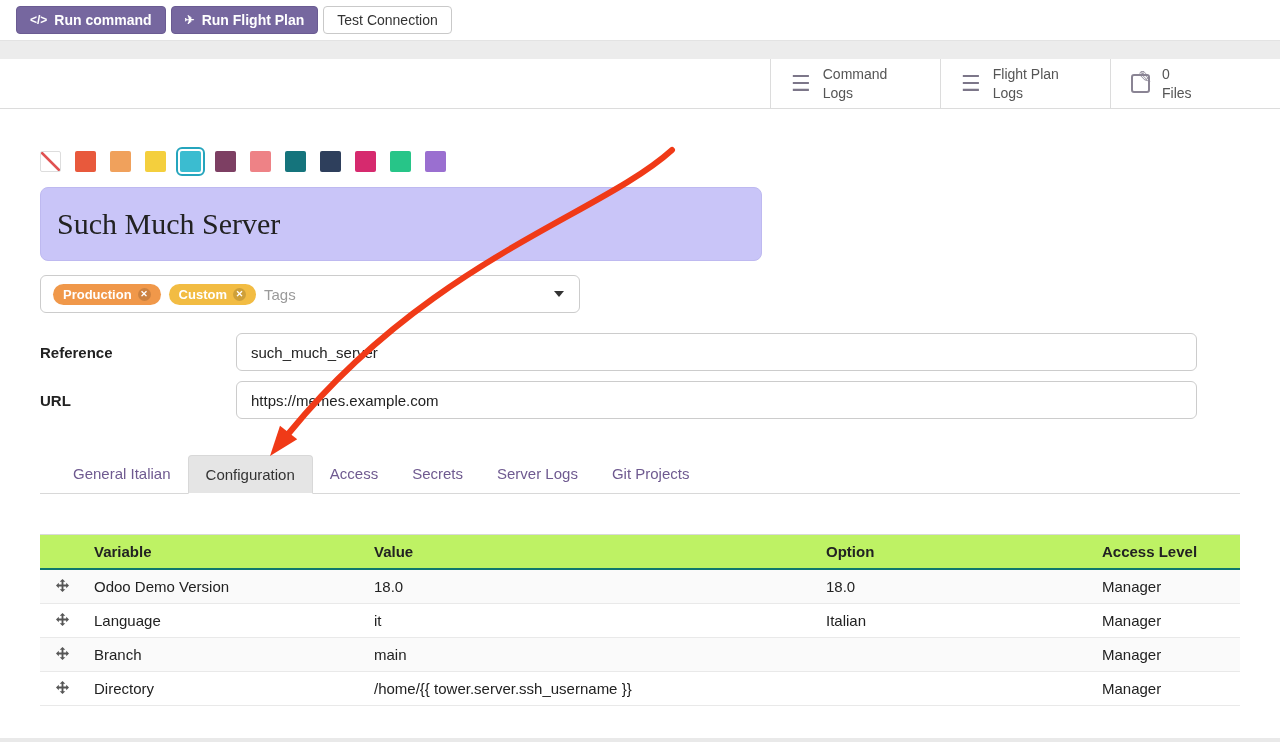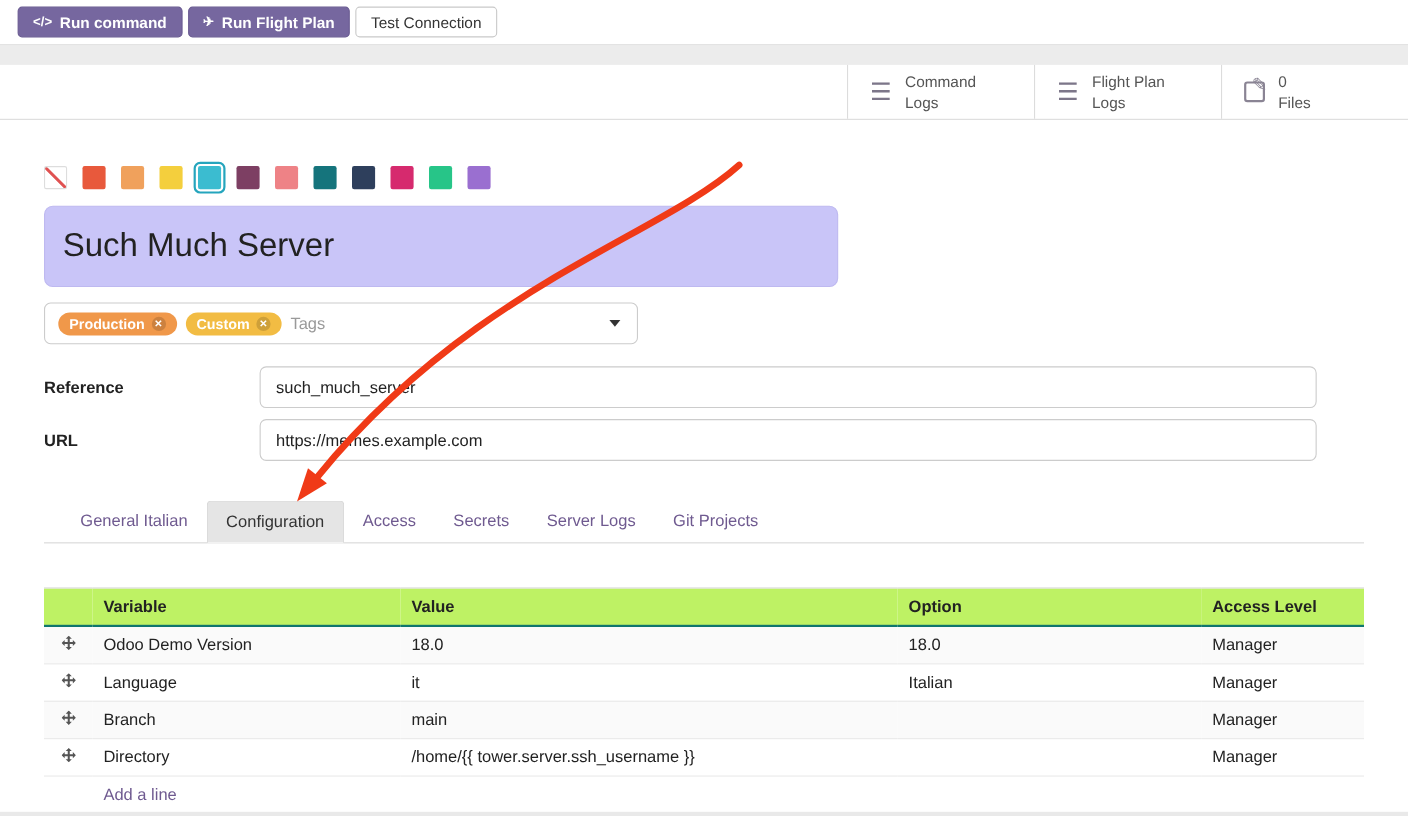--- a/index.html
+++ b/index.html
@@ -33,21 +33,21 @@
   .content { padding:0 40px; position:relative; }
 
   .swatches { margin-top:42px; display:flex; gap:14px; align-items:center; }
   .swatch { width:21px; height:21px; border-radius:2px; cursor:pointer; }
   .swatch.none { border:1px solid #ddd;
     background:linear-gradient(to top right, #fff 44%, #e05252 46%, #e05252 54%, #fff 56%); }
   .swatch.selected { outline:2px solid #25a5bd; outline-offset:2px; }
 
   .title-row { margin-top:15px; display:flex; align-items:flex-start; }
   .title-input { width:722px; height:74px; background:#c9c5f8; border:1px solid #beb9f0;
-    border-radius:8px; font-size:30px; color:#222; padding:0 16px; display:flex; align-items:center; }
+    border-radius:8px; font-size:30px; color:#222; padding:0 16px; display:flex; align-items:center;font-family:Liberation Serif, serif; }
   .status-card { margin-left:6px; width:108px; min-height:66px; background:#fff;
     border:1px solid #e3e3e3; border-radius:8px; box-shadow:0 1px 4px rgba(0,0,0,.1);
     padding:9px 10px; display:flex; gap:7px; }
   .status-text { font-weight:700; font-size:15px; color:#333; width:47px; line-height:1.25; word-break:break-all; }
   .status-dot { width:13px; height:13px; border-radius:50%; background:#39a935; margin-top:3px; flex:none; }
 
   .tags-box { margin-top:14px; width:540px; height:38px; border:1px solid #ccc; border-radius:6px;
     display:flex; align-items:center; gap:8px; padding:0 12px; position:relative; background:#fff; }
   .tag-pill { display:inline-flex; align-items:center; gap:6px; color:#fff; font-weight:700;
     font-size:13px; padding:3px 10px; border-radius:12px; cursor:default; }
@@ -228,25 +228,20 @@
           <td class="handle-cell">
             <svg width="13" height="13" viewBox="0 0 14 14">
                 <path d="M7 0 L10 3 H8 V6 H11 V4 L14 7 L11 10 V8 H8 V11 H10 L7 14 L4 11 H6 V8 H3 V10 L0 7 L3 4 V6 H6 V3 H4 Z" fill="#555"></path>
               </svg>
           </td>
           <td>Directory</td>
           <td>/home/{{ tower.server.ssh_username }}</td>
           <td></td>
           <td>Manager</td>
         </tr>
-        <tr>
-          <td colspan="5" class="add-line-cell">
-            <span class="add-line">Add a line</span>
-          </td>
-        </tr>
       </tbody>
     </table>
   </div>
 </div>
 
 <svg class="arrow-overlay" width="1280" height="742" viewBox="0 0 1280 742">
   <path d="M 672 150 C 600 215 430 260 289 433" stroke="#f03a17" stroke-width="6" fill="none" stroke-linecap="round"></path>
   <polygon points="270,456 280,425.7 297.2,439.3" fill="#f03a17"></polygon>
 </svg>
 

